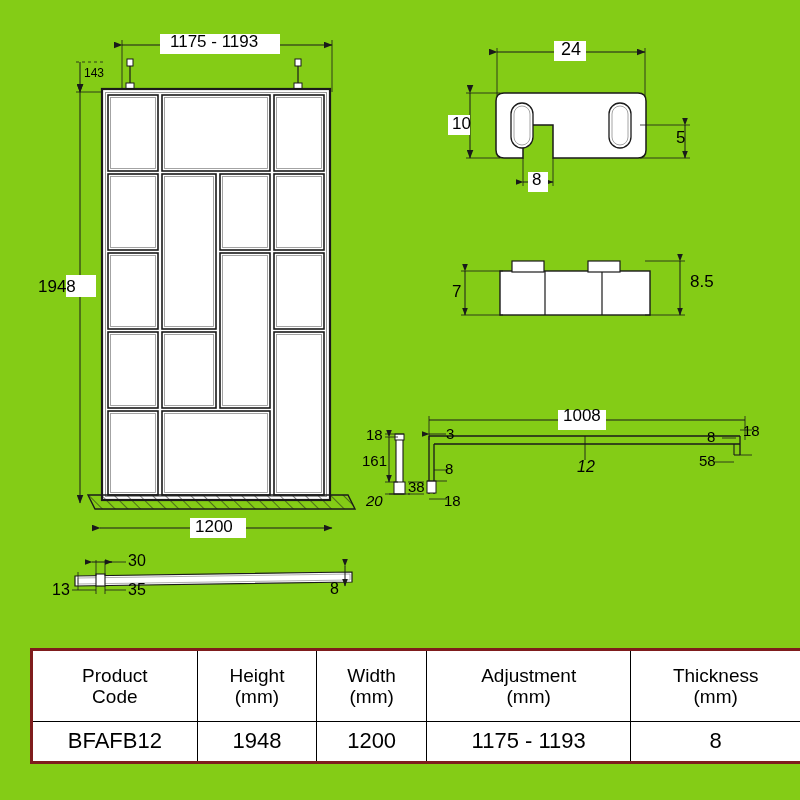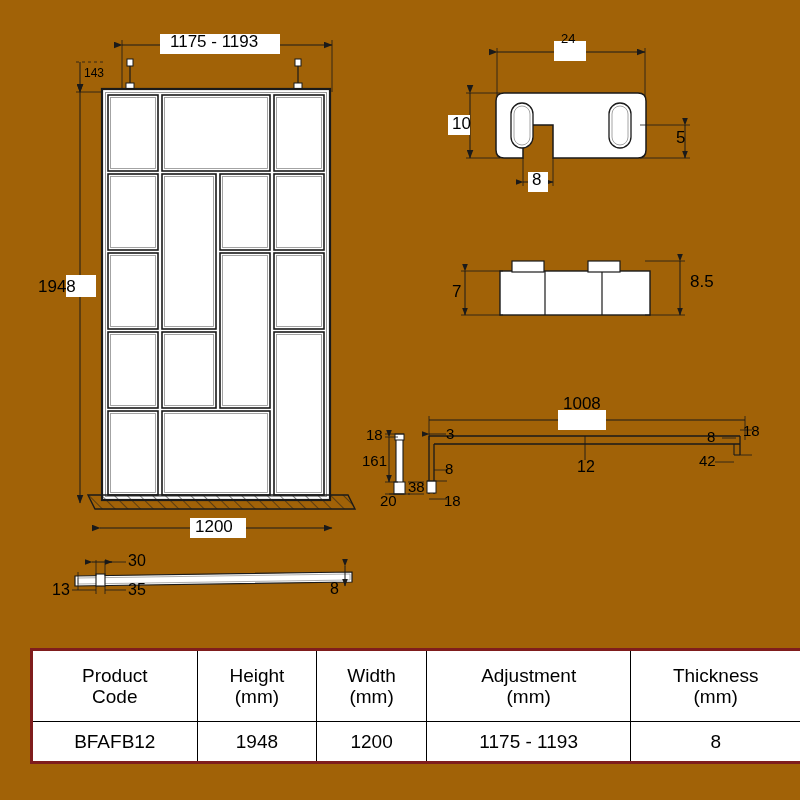--- a/index.html
+++ b/index.html
@@ -1,26 +1,26 @@
 <!DOCTYPE html>
 <html><head>
 <meta charset="utf-8">
 <style>
   html,body{margin:0;padding:0;background:#ffffff;}
   body{width:800px;height:800px;font-family:"Liberation Sans",sans-serif;color:#000;overflow:hidden;}
-  #stage{position:relative;width:800px;height:800px;background:#a16207;}
+  #stage{position:relative;width:800px;height:800px;background:#84cc16;}
   svg{display:block;}
   
   #spec-table{position:absolute;left:30px;top:648px;width:773px;
     border-collapse:collapse;border:3px solid #7f1d1d;background:#fff;}
   #spec-table td{border:1.5px solid #000;text-align:center;
     font-family:"Liberation Sans",sans-serif;font-size:19px;color:#000;
     line-height:1.12;padding:3px 2px;}
   #spec-table tr.head td{height:64px;vertical-align:middle;font-size:19px;}
-  #spec-table tr.body td{height:33px;vertical-align:middle;font-size:19px;}
+  #spec-table tr.body td{height:33px;vertical-align:middle;font-size:22px;}
   #spec-table td .l2{display:block;text-align:center;}
   .c0{width:160px;} .c1{width:115px;} .c2{width:105px;} .c3{width:200px;margin-left:24px;} .c4{width:165px;}
 </style>
 </head>
 <body>
 
 <div id="stage">
 
   <svg width="800" height="800" viewBox="0 0 800 800">
     <defs>
@@ -235,40 +235,40 @@
     <style>
       .lbl{position:absolute;font-family:"Liberation Sans",sans-serif;
            color:#000;white-space:nowrap;background:transparent;}
     </style>
 
     <span class="lbl" style="left:170px;top:32px;font-size:17px;">1175 - 1193</span>
     <span class="lbl" style="left:84px;top:66px;font-size:12px;">143</span>
     <span class="lbl" style="left:38px;top:277px;font-size:17px;">1948</span>
     <span class="lbl" style="left:195px;top:517px;font-size:17px;">1200</span>
 
-    <span class="lbl" style="left:561px;top:31px;font-size:13px;">24</span>
+    <span class="lbl" style="left:561px;top:39px;font-size:18px;">24</span>
     <span class="lbl" style="left:452px;top:114px;font-size:17px;">10</span>
     <span class="lbl" style="left:676px;top:128px;font-size:17px;">5</span>
     <span class="lbl" style="left:532px;top:170px;font-size:17px;">8</span>
 
     <span class="lbl" style="left:452px;top:282px;font-size:17px;">7</span>
     <span class="lbl" style="left:690px;top:272px;font-size:17px;">8.5</span>
 
     <span class="lbl" style="left:366px;top:426px;font-size:15px;">18</span>
     <span class="lbl" style="left:362px;top:452px;font-size:15px;">161</span>
-    <span class="lbl" style="left:380px;top:492px;font-size:15px;">20</span>
+    <span class="lbl" style="left:366px;top:492px;font-size:15px;font-style:italic;">20</span>
     <span class="lbl" style="left:408px;top:478px;font-size:15px;text-align:right;">38</span>
     <span class="lbl" style="left:446px;top:425px;font-size:15px;">3</span>
     <span class="lbl" style="left:445px;top:460px;font-size:15px;">8</span>
     <span class="lbl" style="left:444px;top:492px;font-size:15px;">18</span>
-    <span class="lbl" style="left:563px;top:394px;font-size:17px;text-align:center;">1008</span>
-    <span class="lbl" style="left:577px;top:458px;font-size:16px;">12</span>
+    <span class="lbl" style="left:563px;top:406px;font-size:17px;text-align:center;">1008</span>
+    <span class="lbl" style="left:577px;top:458px;font-size:16px;font-style:italic;">12</span>
     <span class="lbl" style="left:707px;top:428px;font-size:15px;">8</span>
     <span class="lbl" style="left:743px;top:422px;font-size:15px;">18</span>
-    <span class="lbl" style="left:699px;top:452px;font-size:15px;">42</span>
+    <span class="lbl" style="left:699px;top:452px;font-size:15px;">58</span>
 
     <span class="lbl" style="left:128px;top:552px;font-size:16px;">30</span>
     <span class="lbl" style="left:52px;top:581px;font-size:16px;">13</span>
     <span class="lbl" style="left:128px;top:581px;font-size:16px;">35</span>
     <span class="lbl" style="left:330px;top:580px;font-size:16px;">8</span>
   </div>
 
   <table id="spec-table">
     <tbody>
       <tr class="head">

